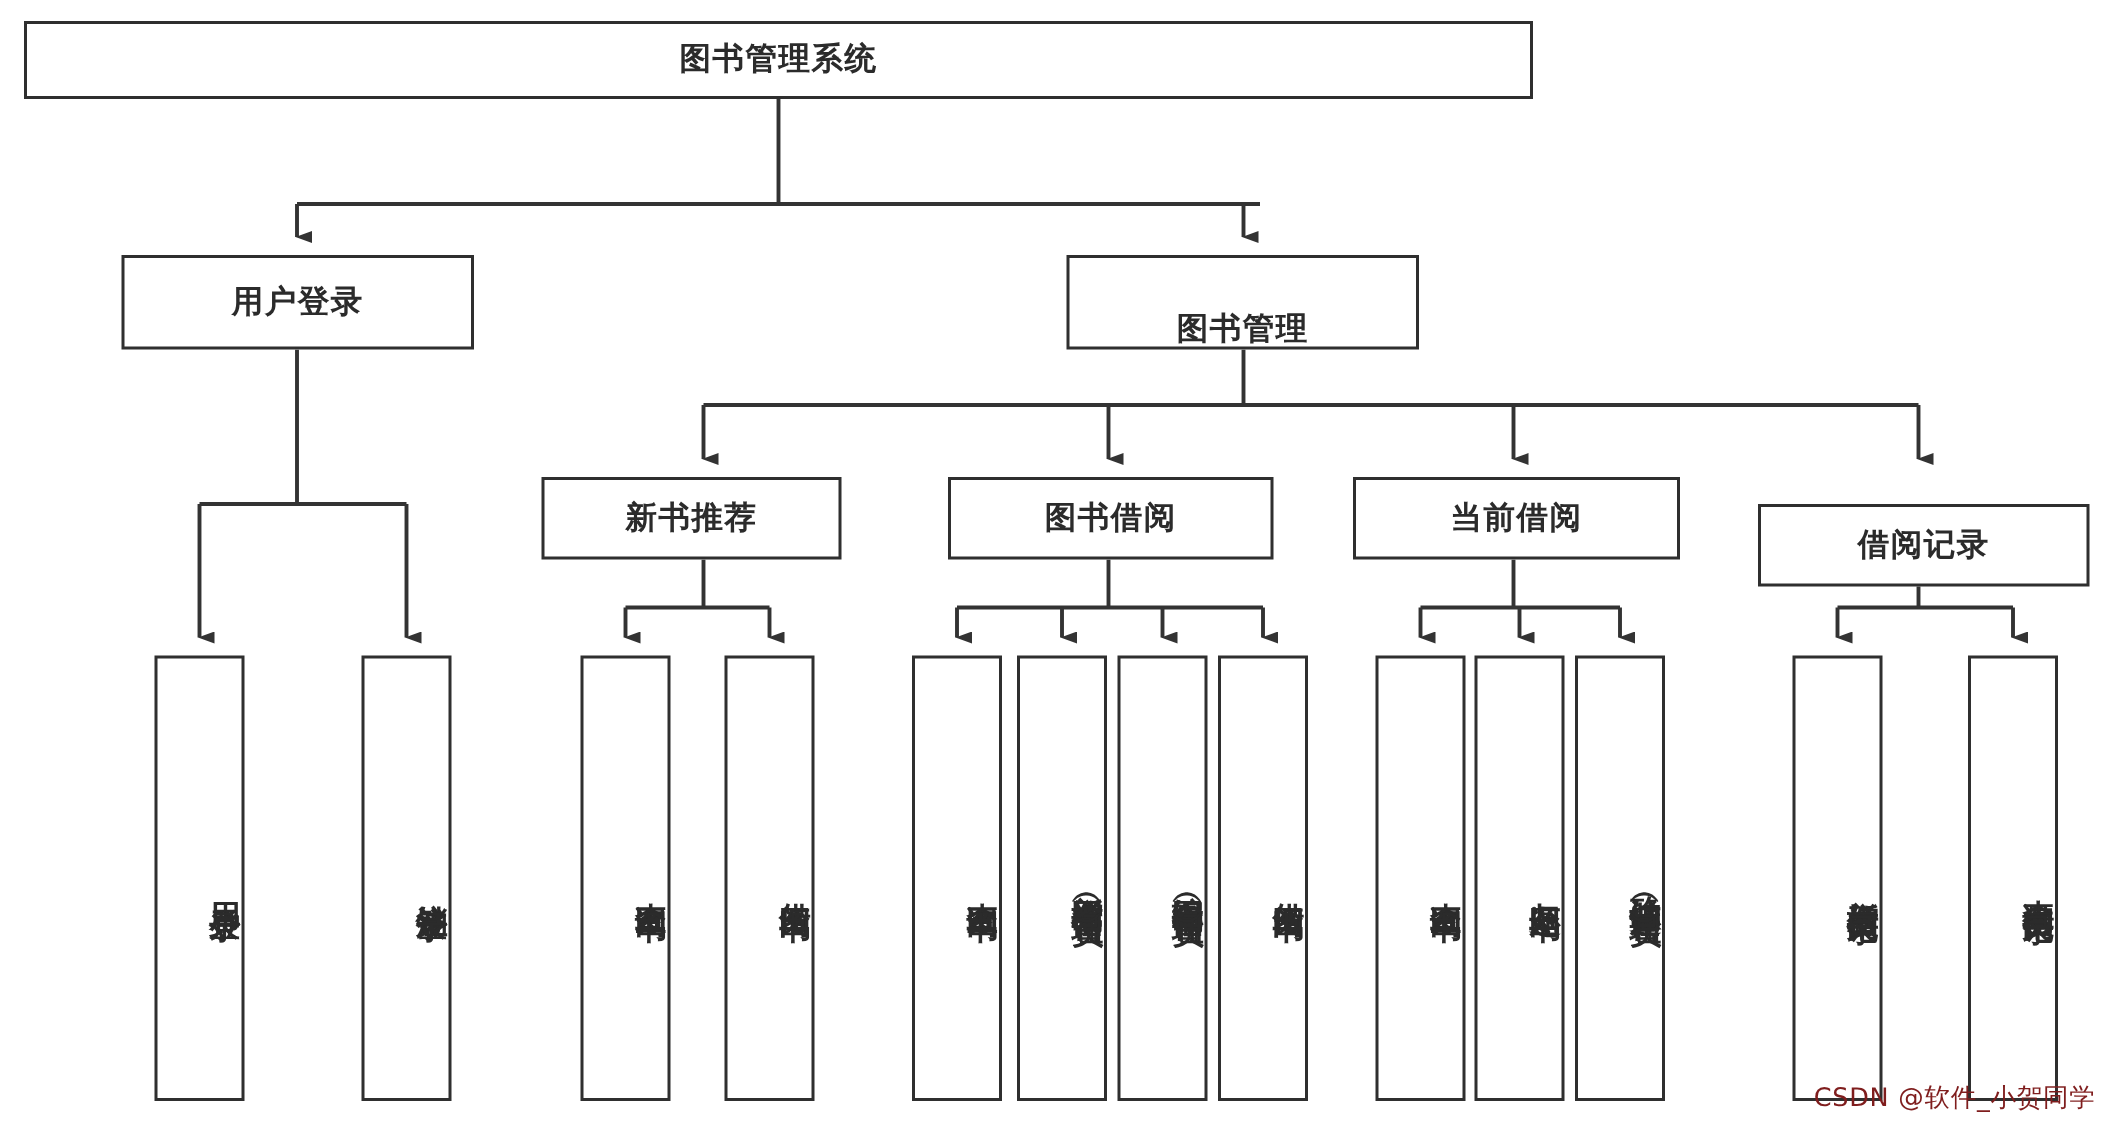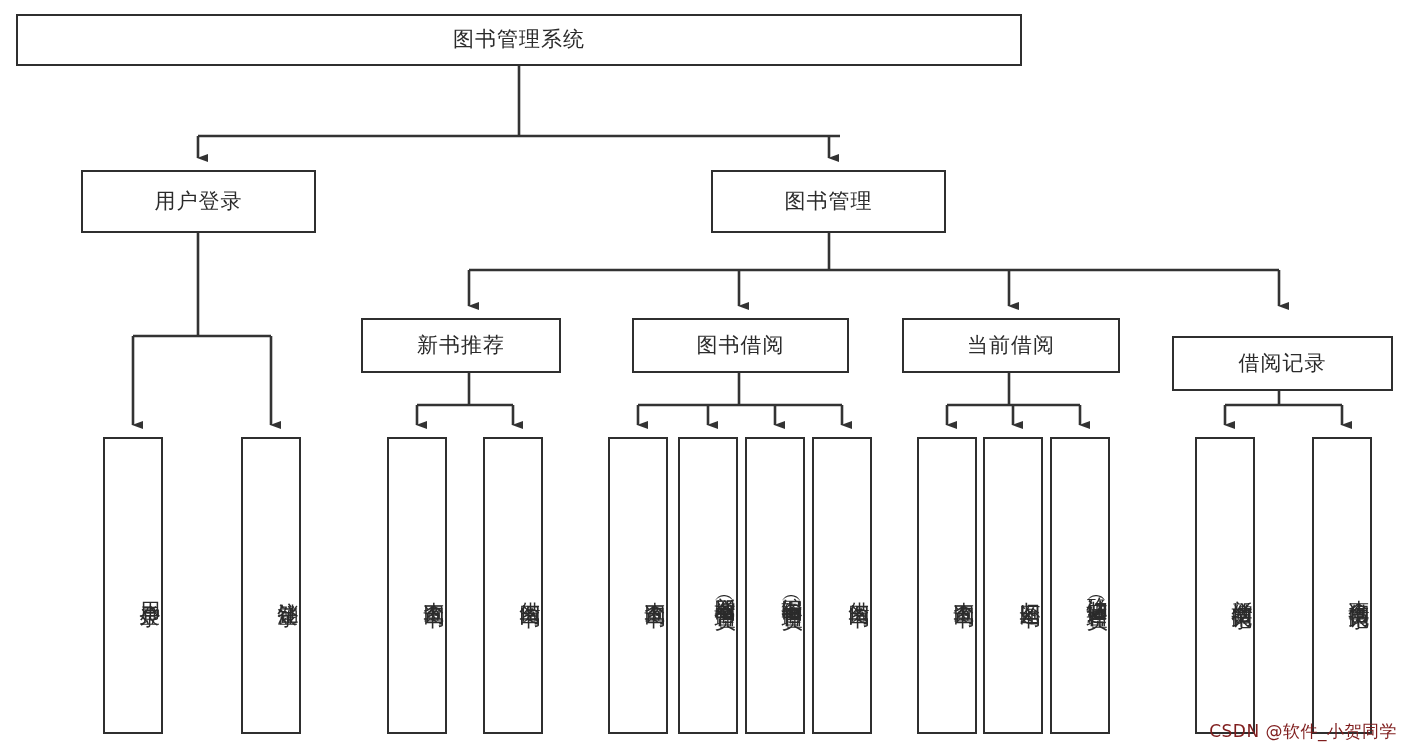--- a/index.html
+++ b/index.html
@@ -15,20 +15,21 @@
   .node{
     position:absolute;
     box-sizing:border-box;
     border:2px solid #2f2f2f;
     background:#ffffff;
     color:#2b2b2b;
     display:flex;
     align-items:center;
     justify-content:center;
     text-align:center;
+    font-weight:bold;
   }
   .node.h{
     font-size:21px;
     line-height:1.1;
     letter-spacing:1px;
   }
   .node.v{
     writing-mode:vertical-rl;
     text-orientation:upright;
     font-size:21px;
@@ -110,21 +111,21 @@
     </g>
   </svg>
 
   <div class="node h" style="left:16px;top:14px;width:1006px;height:52px;">
     <span>图书管理系统</span>
   </div>
 
   <div class="node h" style="left:81px;top:170px;width:235px;height:63px;">
     <span>用户登录</span>
   </div>
-  <div class="node h" style="left:711px;top:170px;width:235px;height:63px;">
+  <div class="node h" style="left:711px;top:170px;width:235px;height:63px;align-items:flex-end;">
     <span>图书管理</span>
   </div>
 
   <div class="node h" style="left:361px;top:318px;width:200px;height:55px;">
     <span>新书推荐</span>
   </div>
   <div class="node h" style="left:632px;top:318px;width:217px;height:55px;">
     <span>图书借阅</span>
   </div>
   <div class="node h" style="left:902px;top:318px;width:218px;height:55px;">

